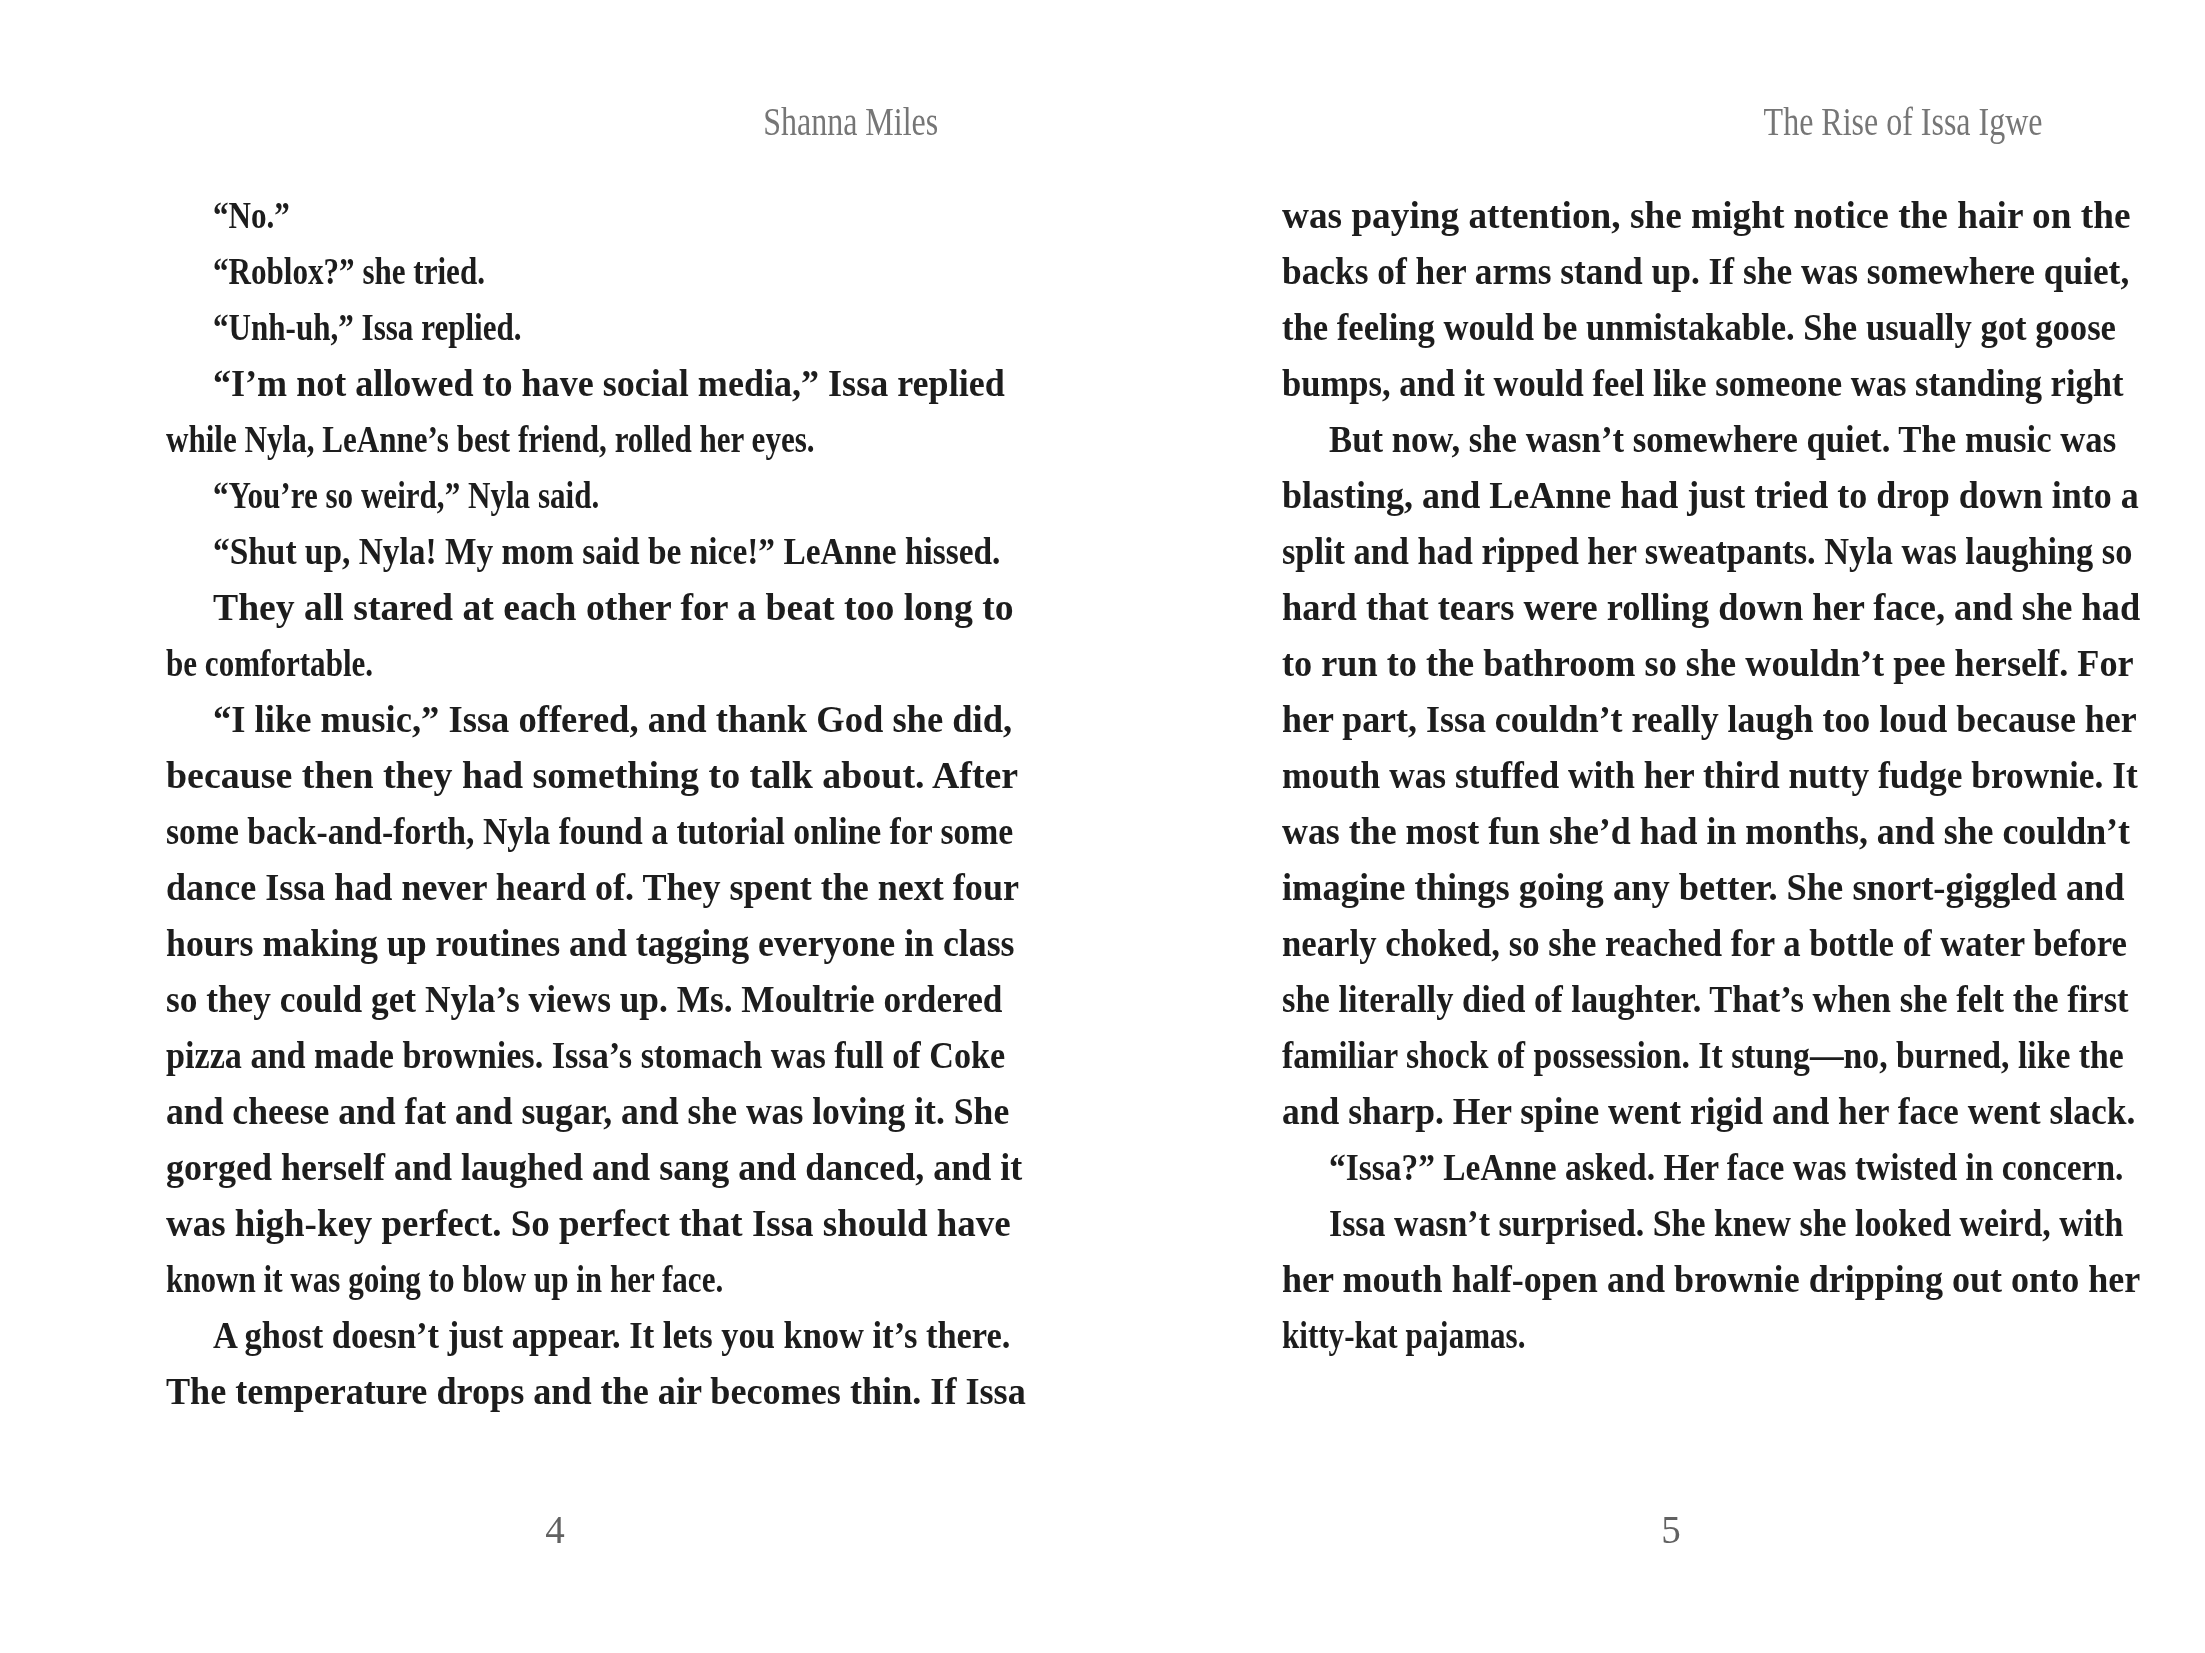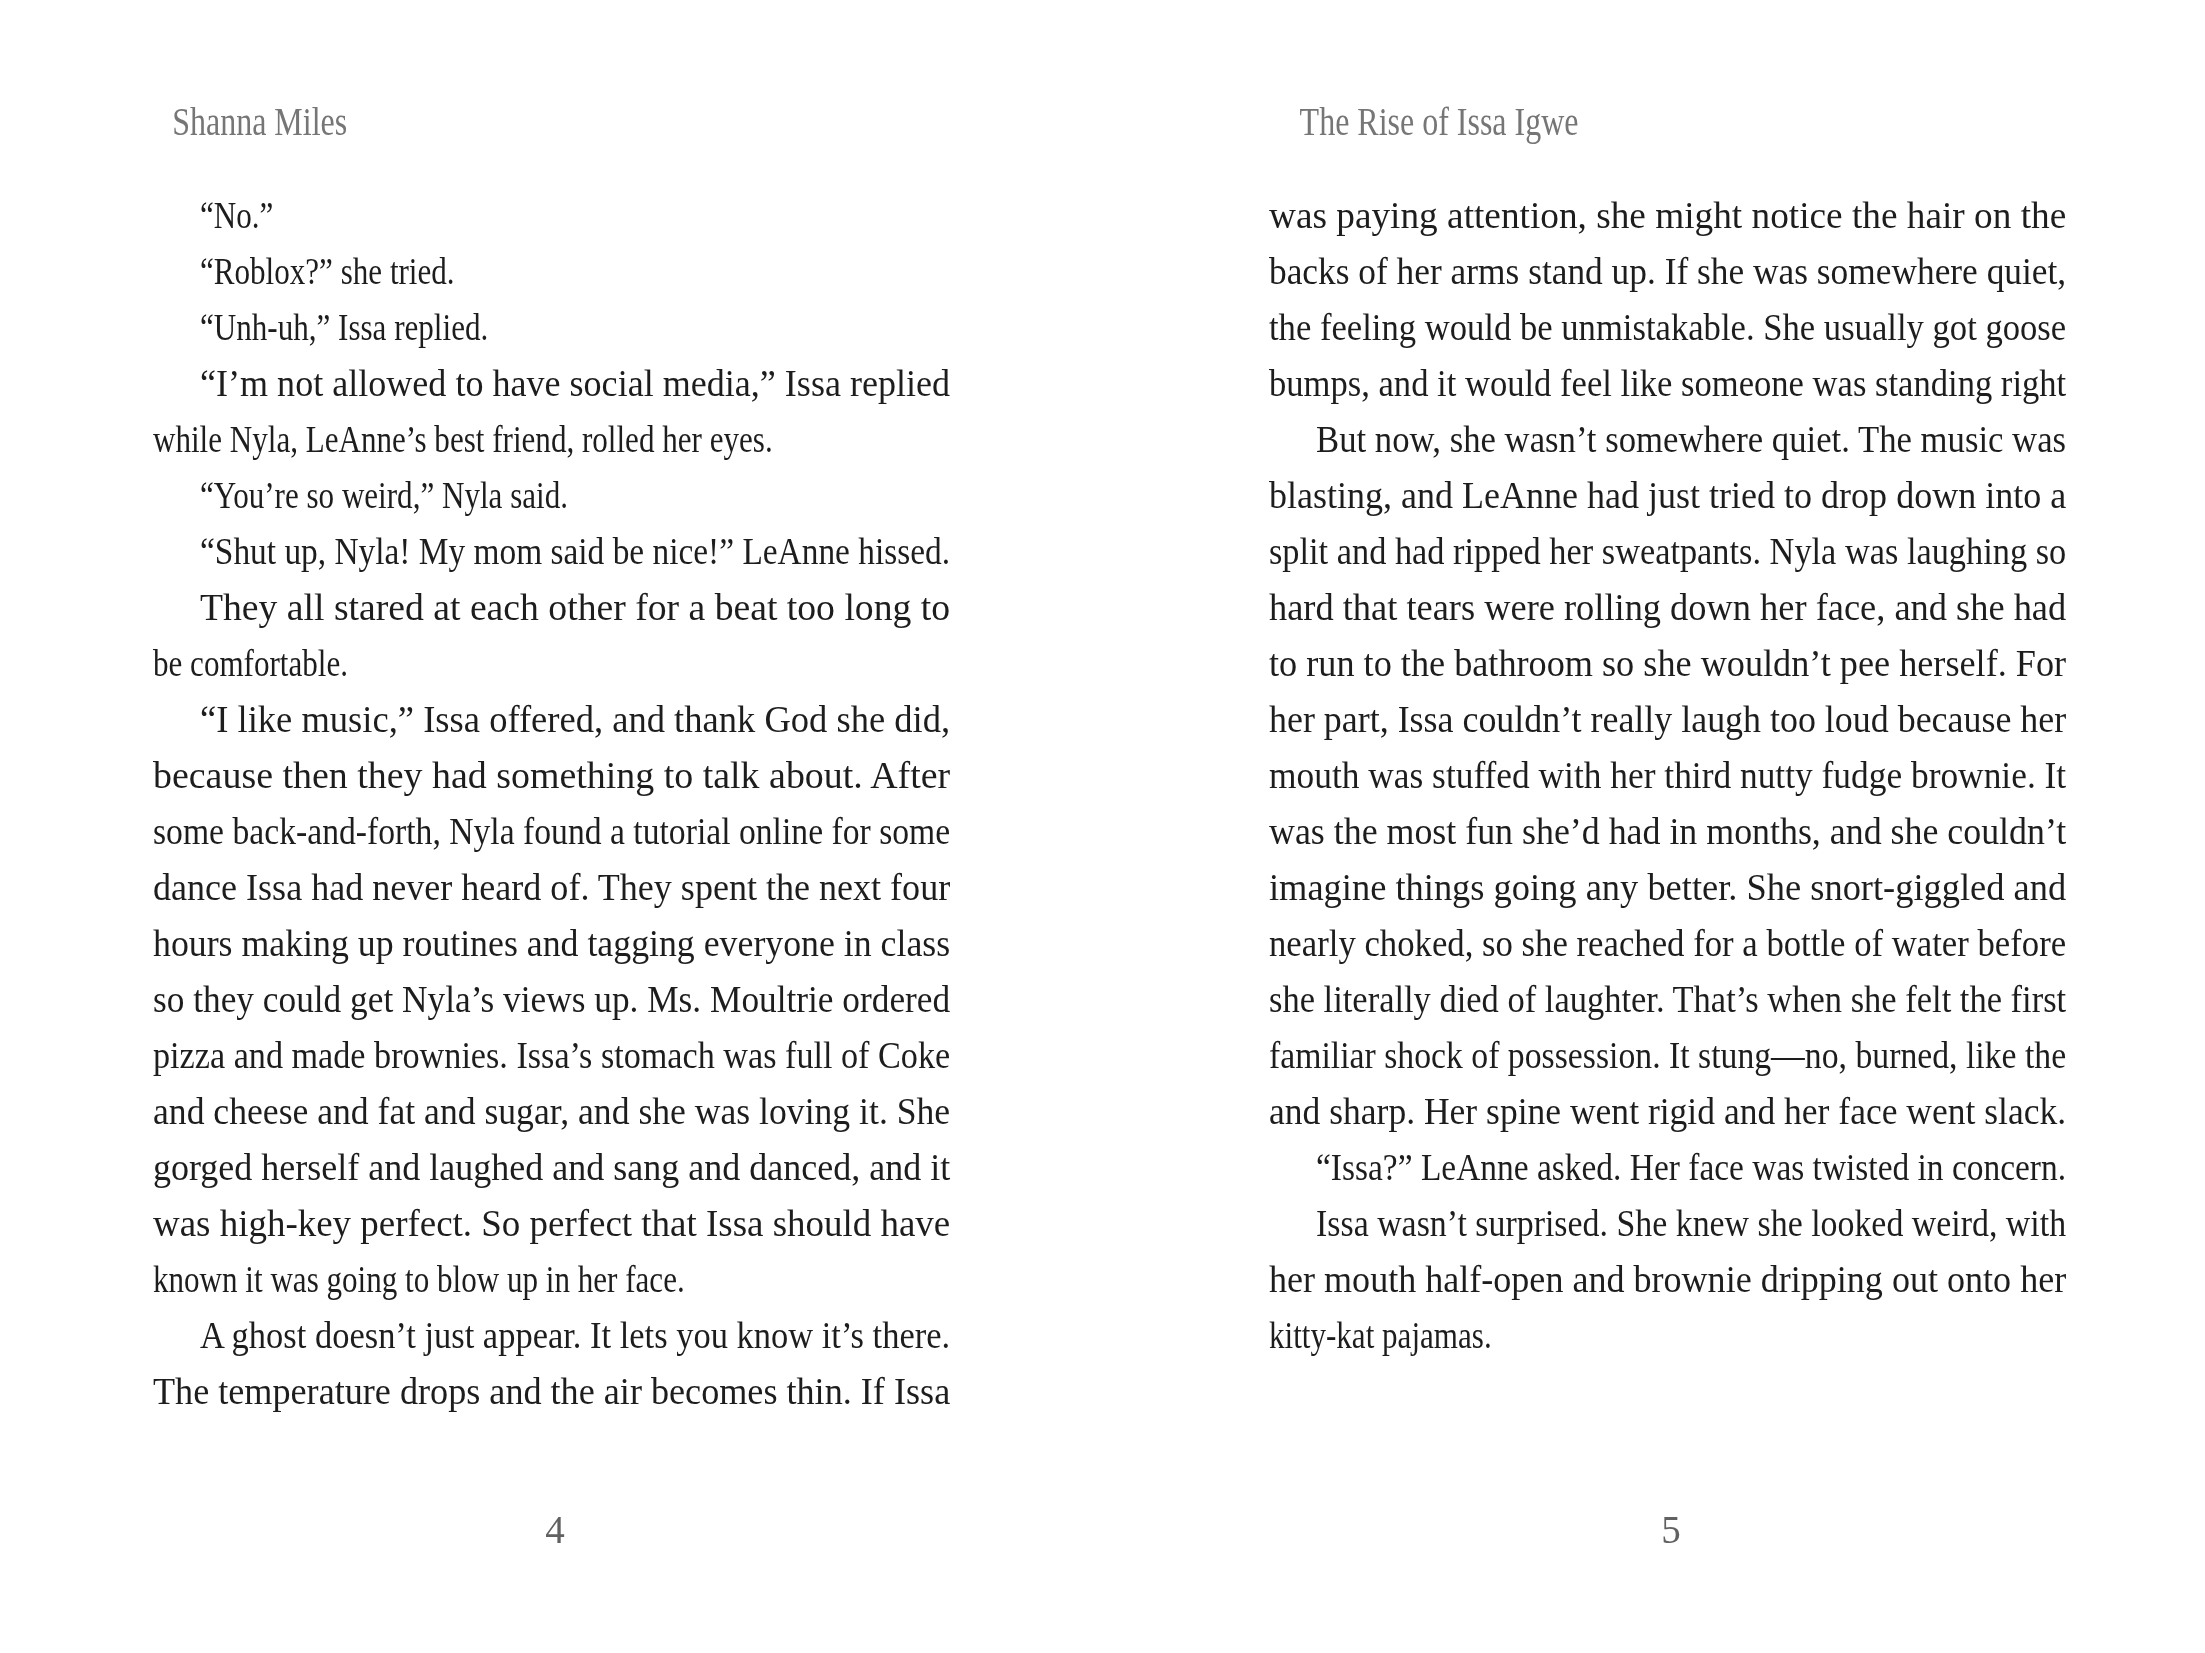--- a/index.html
+++ b/index.html
@@ -20,37 +20,38 @@
     height: 1654px;
   }
   #col-left  { left: 153px;  width: 804px; }
   #col-right { left: 1269px; width: 804px; }
 
   .running-header {
     position: absolute;
     top: 100px;
     left: 0;
     width: 100%;
-    text-align: left;
+    text-align: right;
     font-size: 39px;
     line-height: 44px;
     color: #767676;
     white-space: nowrap;
   }
   .running-header > span {
     display: inline-block;
     transform: scaleX(0.82);
     transform-origin: 50% 50%;
   }
 
   .text-block {
     position: absolute;
     top: 188px;
-    left: 0;
+    left: 13px;
     width: 100%;
+    font-weight: bold;
   }
   .line {
     height: 56px;
     line-height: 56px;
     font-size: 37px;
     color: #1d1d1d;
     white-space: nowrap;
     overflow: visible;
   }
   .line.indent { padding-left: 47px; }

